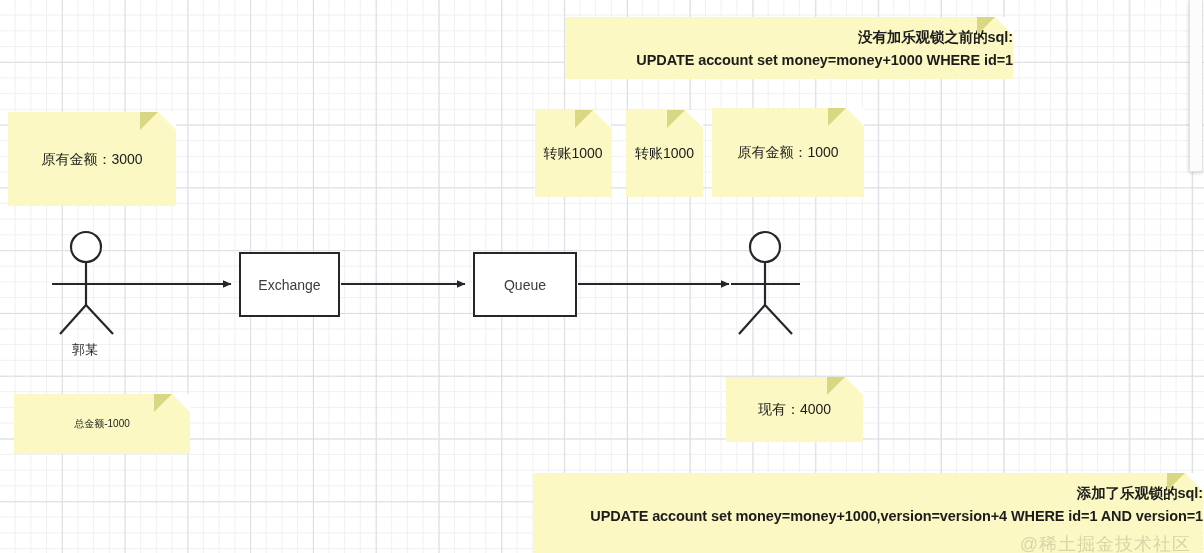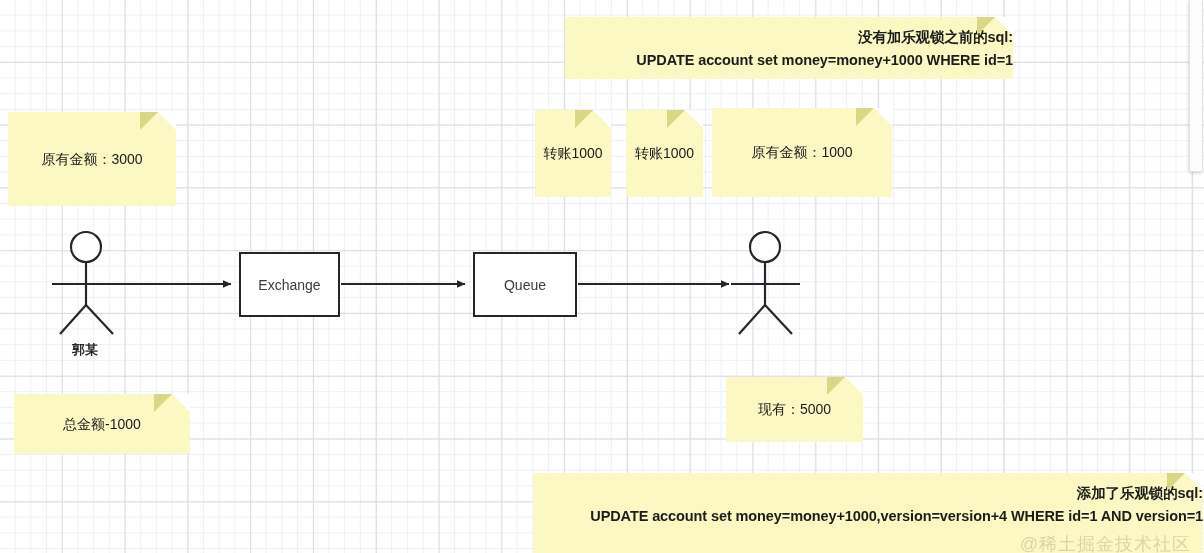--- a/index.html
+++ b/index.html
@@ -82,36 +82,36 @@
     text-align: right;
   }
 
   
   #note-original-3000 {
     left: 8px; top: 112px; width: 168px; height: 94px;
     font-size: 14px;
   }
   #note-total-minus-1000 {
     left: 14px; top: 394px; width: 176px; height: 60px;
-    font-size: 14px;
+    font-size: 10px;
   }
   #note-no-lock-sql {
     left: 565px; top: 17px; width: 448px; height: 62px;
     padding: 9px 0 0 11px;
   }
   #note-transfer-1 {
     left: 535px; top: 110px; width: 76px; height: 87px;
     font-size: 14px;
   }
   #note-transfer-2 {
     left: 626px; top: 110px; width: 77px; height: 87px;
     font-size: 14px;
   }
   #note-original-1000 {
-    left: 712px; top: 108px; width: 180px; height: 89px;
+    left: 712px; top: 108px; width: 152px; height: 89px;
     font-size: 14px;
   }
   #note-current-4000 {
     left: 726px; top: 377px; width: 137px; height: 65px;
     font-size: 14px;
   }
   #note-with-lock-sql {
     left: 533px; top: 473px; width: 670px; height: 90px;
     padding: 9px 0 0 11px;
   }
@@ -149,21 +149,20 @@
     width: 1204px;
     height: 553px;
     pointer-events: none;
   }
   .actor-label {
     position: absolute;
     font-size: 13px;
     color: #2a2a2e;
     text-align: center;
     white-space: nowrap;
-    font-weight: bold;
   }
   #label-guo { left: 40px; top: 341px; width: 90px; }
   #label-zhu { left: 720px; top: 342px; width: 90px; margin-top: 45px; }
 
   
   #scrollbar-track {
     position: absolute;
     right: 0; top: 0;
     width: 16px;
     height: 553px;
@@ -253,21 +252,21 @@
     <div class="note-text">转账1000</div>
   </div>
 
   <div class="note centered" id="note-original-1000">
     <span class="fold"></span>
     <div class="note-text">原有金额：1000</div>
   </div>
 
   <div class="note centered" id="note-current-4000">
     <span class="fold"></span>
-    <div class="note-text">现有：5000</div>
+    <div class="note-text">现有：4000</div>
   </div>
 
   <div class="note sql" id="note-with-lock-sql">
     <span class="fold"></span>
     <div class="note-text">添加了乐观锁的sql:
 UPDATE account set money=money+1000,version=version+4 WHERE id=1 AND version=1</div>
     <div class="watermark">@稀土掘金技术社区</div>
   </div>
 
   <div id="scrollbar-track">

